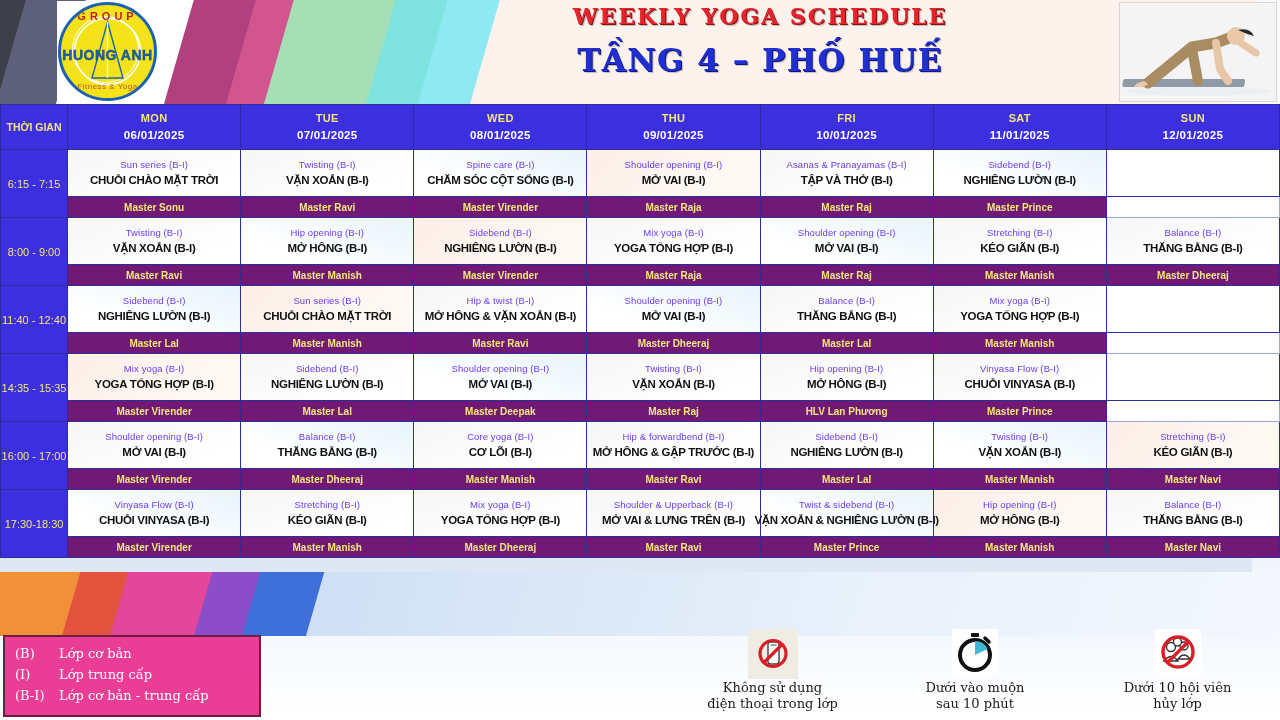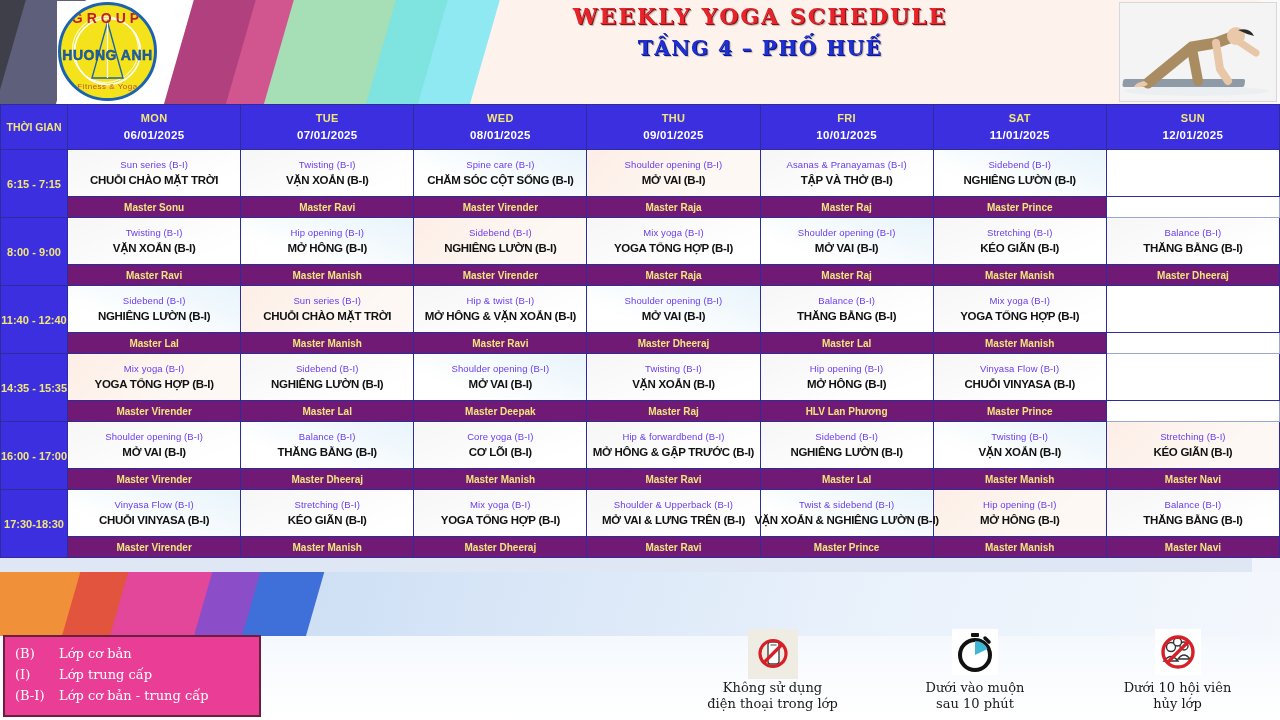--- a/index.html
+++ b/index.html
@@ -38,21 +38,21 @@
     background:#f4e21a;border:3px solid #1b63b0;
     position:relative;overflow:hidden;
     display:flex;align-items:center;justify-content:center;
   }
   .logo-inner-ring{
     position:absolute;left:11px;top:11px;width:65px;height:65px;border-radius:50%;
     border:1.5px solid #ffffff;
   }
   .logo-group{
     position:absolute;top:5px;left:0;width:100%;text-align:center;
-    font-size:14px;font-weight:bold;color:#c01f2e;letter-spacing:4px;
+    font-size:11px;font-weight:bold;color:#c01f2e;letter-spacing:4px;
     font-family:"Liberation Sans",sans-serif;
   }
   .logo-name{
     position:absolute;top:42px;left:0;width:100%;text-align:center;
     font-size:14px;font-weight:bold;color:#1b63b0;letter-spacing:0.5px;
     -webkit-text-stroke:0.4px #0d3f73;
   }
   .logo-sub{
     position:absolute;bottom:7px;left:0;width:100%;text-align:center;
     font-size:8px;font-weight:normal;color:#c0562f;letter-spacing:0.5px;
@@ -64,22 +64,22 @@
   }
   .title-main{
     font-family:"DejaVu Serif", serif;
     font-size:22px;font-weight:bold;color:#e8242b;
     letter-spacing:2px;line-height:1.18;
     text-shadow:1px 1px 0 #8a1015, 2px 2px 1px rgba(0,0,0,.25);
     font-variant:small-caps;
   }
   .title-sub{
     font-family:"DejaVu Serif", serif;
-    font-size:20px;font-weight:bold;color:#1f2fd0;
-    letter-spacing:1.5px;line-height:1.2;margin-top:6px;
+    font-size:31px;font-weight:bold;color:#1f2fd0;
+    letter-spacing:1.5px;line-height:1.2;margin-top:12px;
     text-shadow:1px 1px 0 #0d1783, 2px 2px 1px rgba(0,0,0,.22);
     font-variant:small-caps;
   }
 
   .pose{
     position:absolute;right:3px;top:2px;width:156px;height:98px;
     background:#f3f3f3;border:1px solid #d8d8d8;overflow:hidden;
   }
 
   
@@ -105,21 +105,21 @@
     height:44px;line-height:1.5;
     letter-spacing:0.3px;
   }
   th.hdr .hdr-date{color:#ffffff;font-size:11.5px;display:block;}
   th.hdr-time{
     background:#3b2fe0;color:#f2e67a;font-size:10.5px;font-weight:bold;
   }
 
   td.timecell{
     background:#3b2fe0;color:#f2e67a;
-    font-size:11px;font-weight:bold;
+    font-size:11px;font-weight:normal;
   }
 
   .cell{
     height:46px;
     display:flex;flex-direction:column;align-items:center;justify-content:center;
     line-height:1.25;
   }
   .cell .en{
     font-size:9.5px;font-weight:normal;color:#6a3df0;letter-spacing:0.1px;
     white-space:nowrap;

